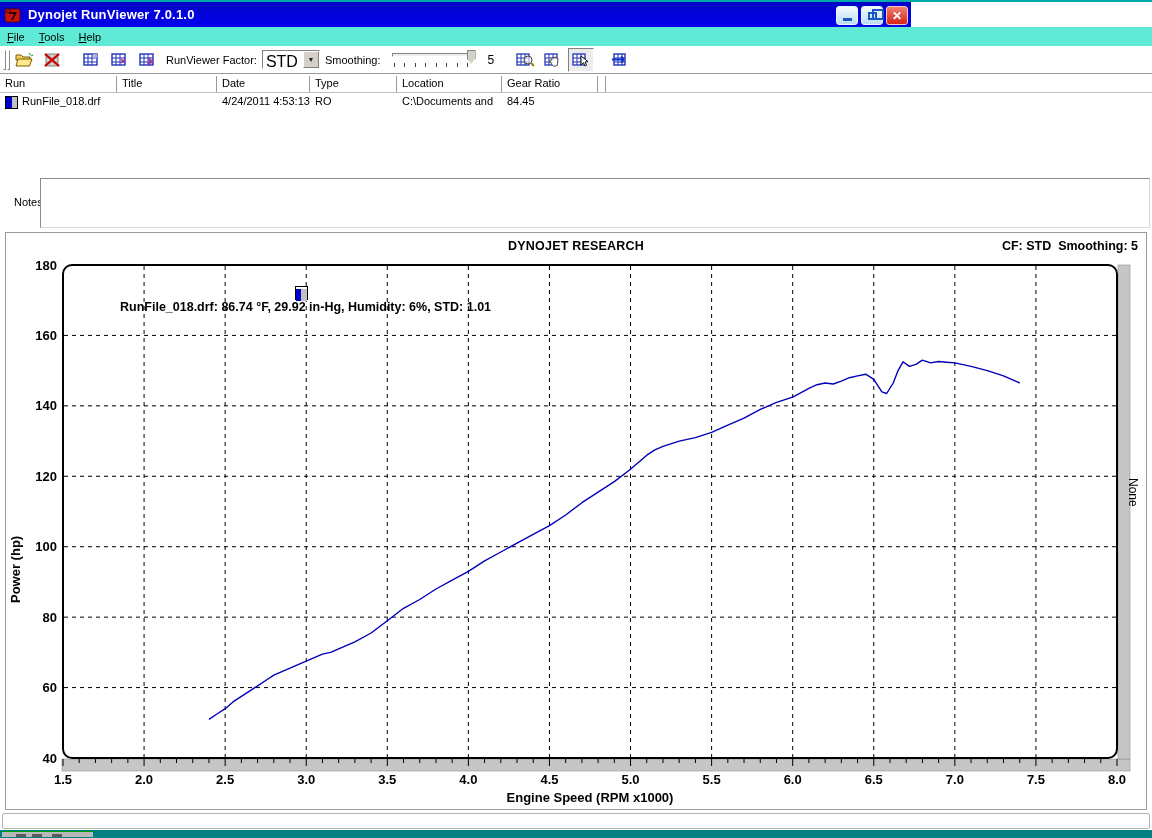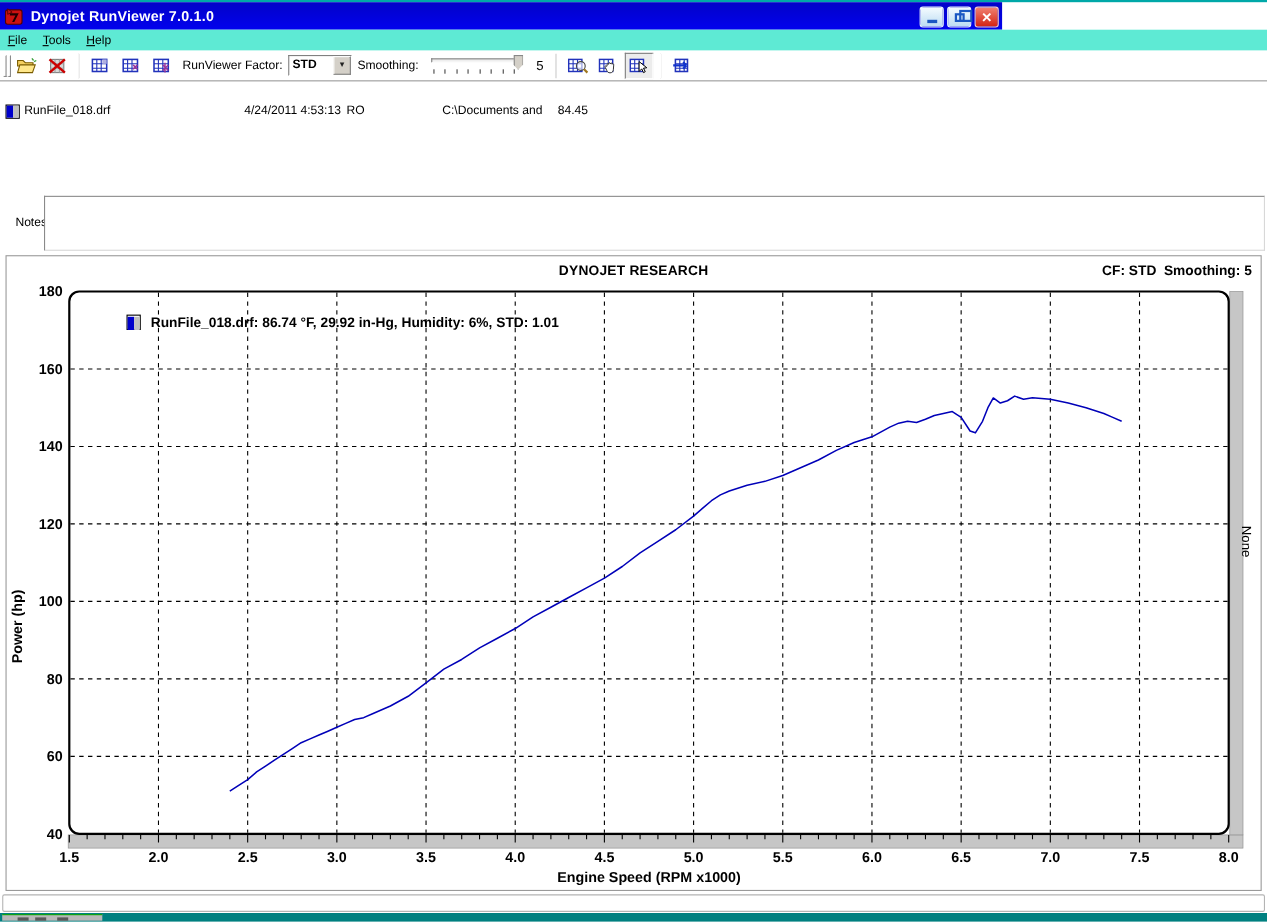--- a/index.html
+++ b/index.html
@@ -24,21 +24,21 @@
   #menubar { left:0; top:27px; width:1152px; height:19px; display:flex; align-items:center; background:#5eead4; }
   .menu-item { font-size:11px; padding:2px 7px; color:#000; }
   .menu-item::first-letter { text-decoration:underline; }
   #toolbar { left:0; top:46px; width:1152px; height:28px; background:#fff; border-bottom:1px solid #9a9a9a; display:flex; align-items:center; }
   .grip { width:3px; height:20px; border-left:1px solid #fff; border-top:1px solid #fff; border-right:1px solid #8a8a8a; border-bottom:1px solid #8a8a8a; margin-left:3px; }
   .tb-btn { width:26px; height:24px; display:flex; align-items:center; justify-content:center; margin:0 1px; border:1px solid transparent; }
   .tb-btn.pressed { border-top:1px solid #808080; border-left:1px solid #808080; border-bottom:1px solid #fff; border-right:1px solid #fff; background:#ececec; }
   .tb-sep { width:1px; height:22px; background:#8a8a8a; border-right:1px solid #fff; margin:0 5px; }
   .tb-label { font-size:11px; margin:0 5px; white-space:nowrap; }
   #combo { width:58px; height:19px; border-top:1px solid #808080; border-left:1px solid #808080; border-bottom:1px solid #fff; border-right:1px solid #fff; background:#fff; display:flex; }
-  #combo-value { flex:1; font-size:11px; padding:2px 3px;font-weight:bold; }
+  #combo-value { flex:1; font-size:16px; padding:2px 3px; }
   #combo-arrow { width:16px; background:#d4d0c8; border:1px solid #fff; border-right-color:#808080; border-bottom-color:#808080; font-size:7px; display:flex; align-items:center; justify-content:center; color:#222; }
   #slider { width:88px; height:22px; position:relative; margin:0 4px; }
   #slider-track { position:absolute; left:2px; right:4px; top:4px; height:4px; border-top:1px solid #808080; border-left:1px solid #808080; border-bottom:1px solid #fff; border-right:1px solid #fff; background:#eee; }
   #slider-thumb { position:absolute; right:2px; top:1px; width:9px; height:14px; background:#d4d0c8; border:1px solid #888; clip-path:polygon(0 0,100% 0,100% 65%,50% 100%,0 65%); }
   .slider-tick { position:absolute; top:14px; width:1px; height:4px; background:#444; }
   #smooth-value { font-size:12px; margin:0 6px; }
 
   
   #list-header { left:0; top:76px; width:1152px; height:17px; background:#fff; border-bottom:1px solid #c0c0c0; display:flex; }
   .hcell { font-size:11px; color:#000; padding:1px 0 0 5px; border-right:1px solid #9a9a9a; box-shadow:1px 0 0 #fff; overflow:hidden; white-space:nowrap; }
@@ -48,21 +48,21 @@
   .swatch i { display:inline-block; width:50%; height:100%; }
 
   
   #notes-label { left:14px; top:196px; font-size:11px; }
   #notes-box { left:40px; top:178px; width:1110px; height:50px; border-top:1px solid #8a8a8a; border-left:1px solid #8a8a8a; border-right:1px solid #d8d8d8; border-bottom:1px solid #d8d8d8; background:#fff; resize:none; outline:none; font-family:"Liberation Sans",sans-serif; font-size:11px; }
 
   
   #chart-panel { left:5px; top:232px; width:1142px; height:578px; border:1px solid #9a9a9a; background:#fff; }
   #chart-title { position:absolute; left:0; right:0; top:6px; text-align:center; font-weight:bold; font-size:12.5px; letter-spacing:.2px; }
   #chart-cf { position:absolute; right:8px; top:6px; font-weight:bold; font-size:12.5px; white-space:pre; }
-  #legend { position:absolute; left:109px; top:53px; display:flex; align-items:center; }
+  #legend { position:absolute; left:109px; top:53px; display:flex; align-items:center;flex-direction:column; }
   #legend .swatch { width:13px; height:14px; }
   #legend-text { font-weight:bold; font-size:12.5px; margin-left:5px; white-space:pre; }
   #ylab { position:absolute; left:2px; top:200px; height:170px; display:flex; align-items:center; writing-mode:vertical-rl; transform:rotate(180deg); font-weight:bold; font-size:13px; }
   #rlab { position:absolute; right:6px; top:245px; height:80px; display:flex; align-items:center; writing-mode:vertical-rl; font-size:12px; }
   #plot { position:absolute; left:0; top:0; }
   .tickx, .ticky { font-family:"Liberation Sans",sans-serif; font-weight:bold; font-size:13px; fill:#000; }
   #xlab { position:absolute; left:57px; width:1054px; top:557px; text-align:center; font-weight:bold; font-size:13px; }
 
   
   #statusbar { left:2px; top:813px; width:1148px; height:16px; background:#fff; border:1px solid #b4b4b4; border-radius:2px; }
@@ -194,20 +194,29 @@
 
     <div class="tb-btn">
       <svg width="20" height="18" viewBox="0 0 20 18">
         <rect x="4" y="3" width="11" height="11" fill="#fff" stroke="#2233bb" stroke-width="1.4"></rect>
         <path d="M4 7 h11 M4 11 h11 M8 3 v11 M12 3 v11" stroke="#2233bb"></path>
         <path d="M2 8.5 h12 M14 8.5 l-3 -3 M14 8.5 l-3 3" stroke="#1133cc" stroke-width="2"></path>
       </svg>
     </div>
   </div>
 
+  <div class="abs" id="list-header">
+    <div class="hcell" style="width: 117px;">Run</div>
+    <div class="hcell" style="width: 100px;">Title</div>
+    <div class="hcell" style="width: 93px;">Date</div>
+    <div class="hcell" style="width: 87px;">Type</div>
+    <div class="hcell" style="width: 105px;">Location</div>
+    <div class="hcell" style="width: 96px;">Gear Ratio</div>
+    <div class="hcell" style="width:8px"></div>
+  </div>
 
   <div class="abs" id="list-row">
     <div class="rcell" style="width: 117px;">
       <span class="swatch"><i id="row-sw-l" style="background: rgb(0, 0, 204);"></i><i id="row-sw-r" style="background: rgb(192, 192, 192);"></i></span><span>RunFile_018.drf</span>
     </div>
     <div class="rcell" style="width: 100px;"></div>
     <div class="rcell" style="width: 93px;">4/24/2011 4:53:13</div>
     <div class="rcell" style="width: 87px;">RO</div>
     <div class="rcell" style="width: 105px;">C:\Documents and</div>
     <div class="rcell" style="width: 96px;">84.45</div>

